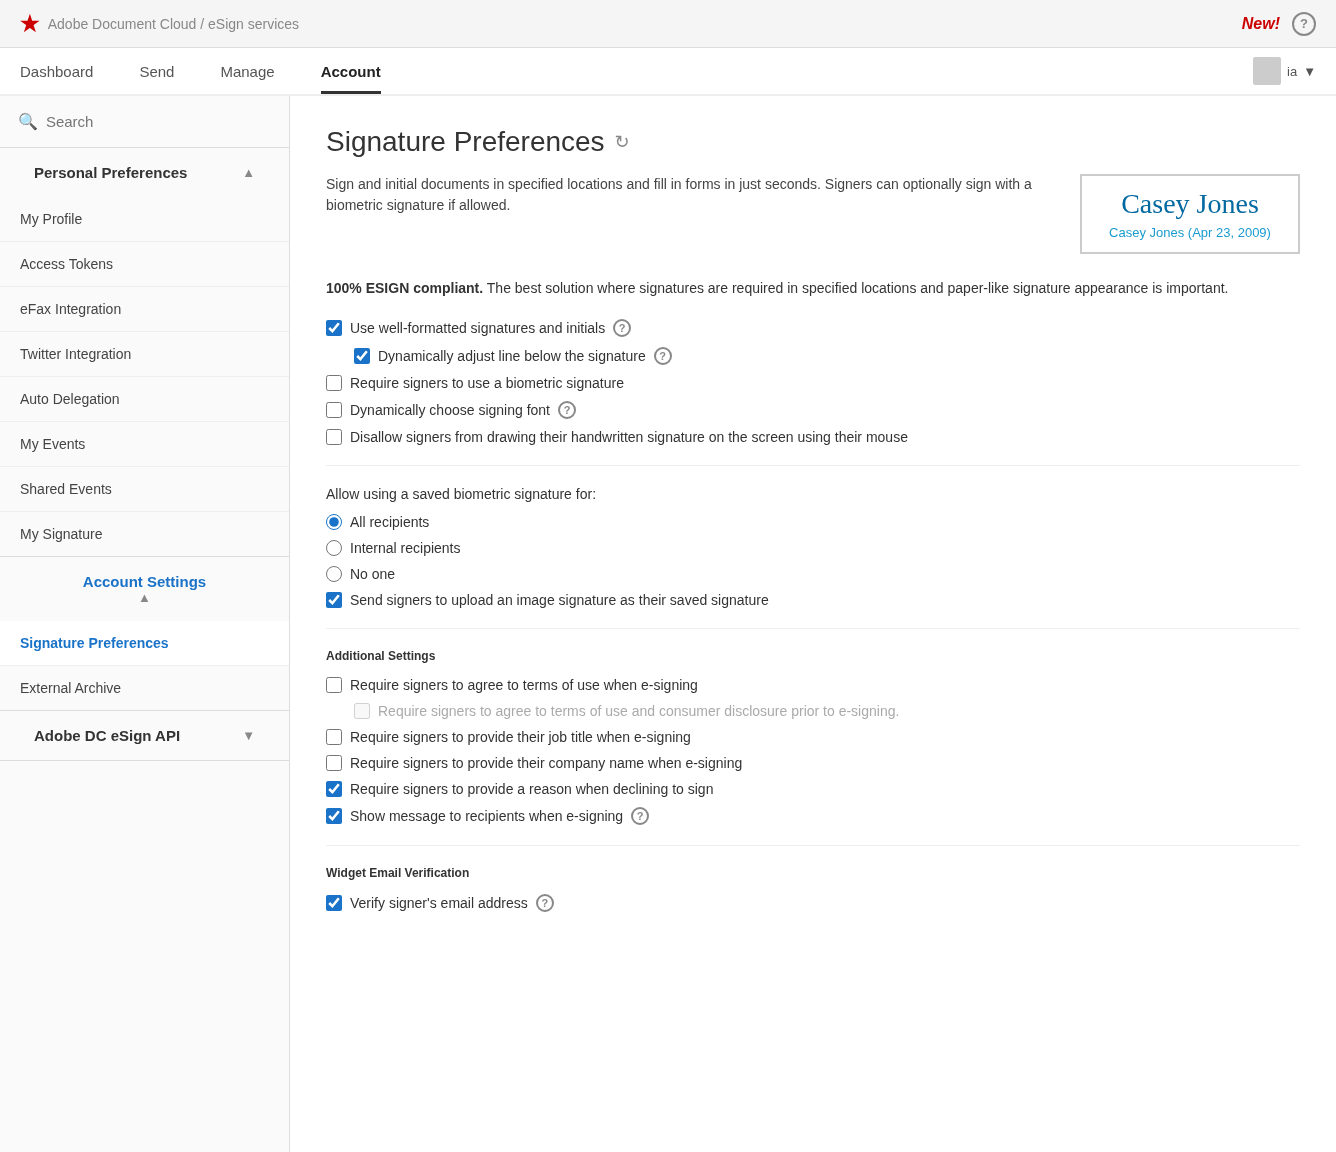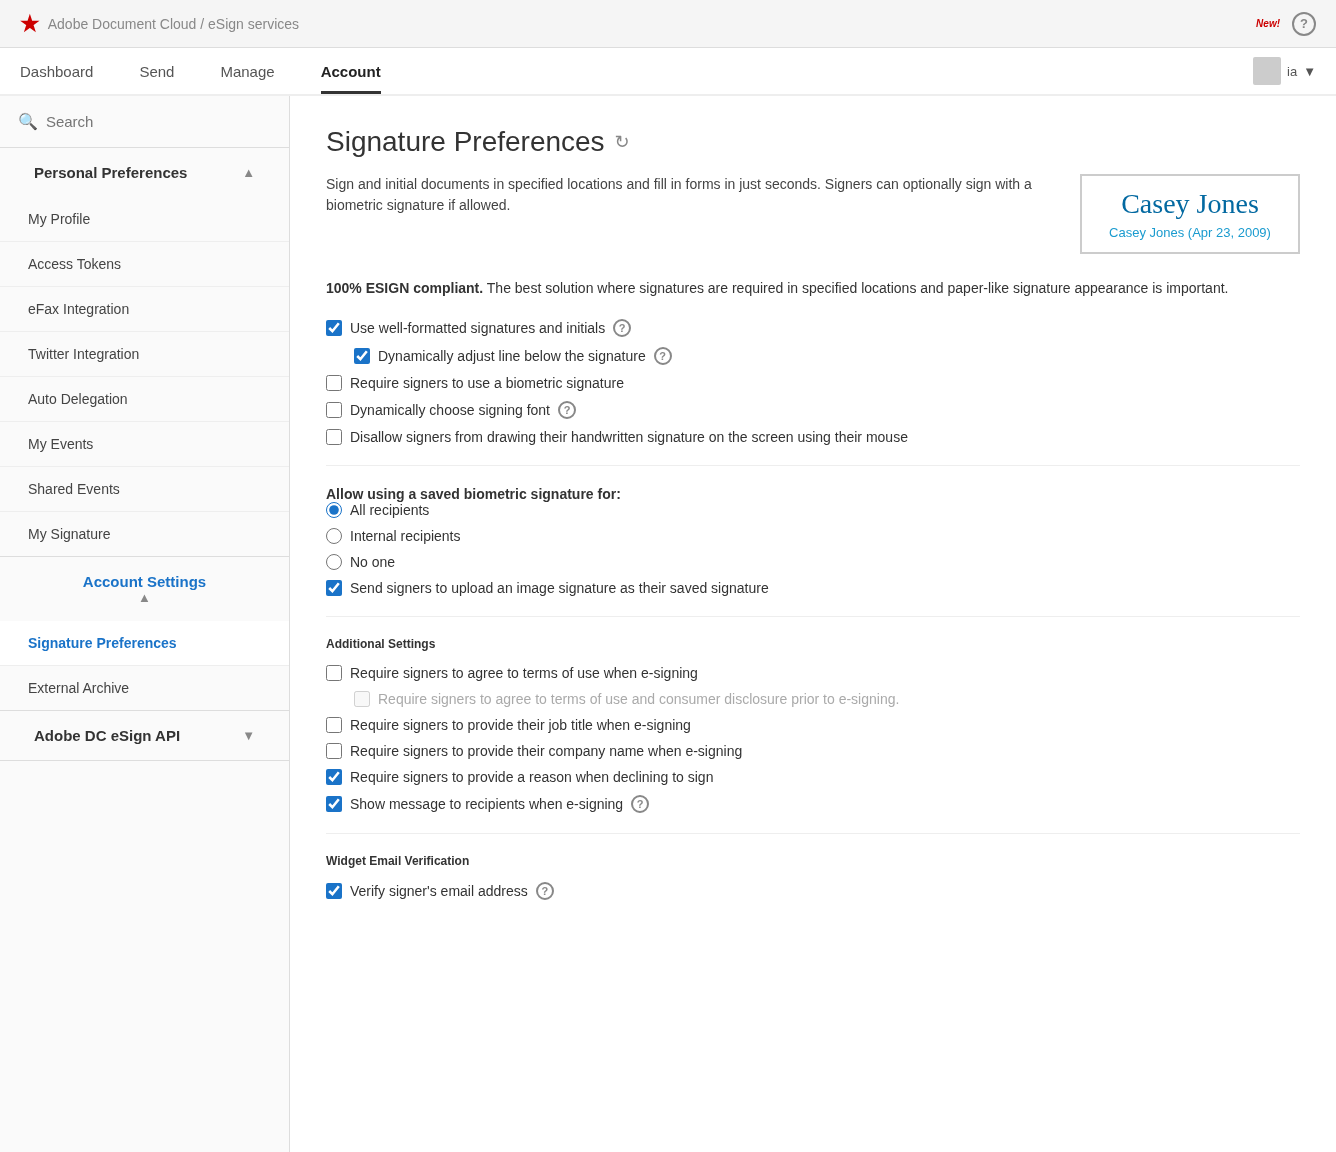--- a/index.html
+++ b/index.html
@@ -29,21 +29,21 @@
       font-size: 14px;
       color: #555;
     }
     .top-bar-brand span { color: #888; }
     .top-bar-right {
       display: flex;
       align-items: center;
       gap: 12px;
     }
     .new-badge {
-      font-size: 10px;
+      font-size: 16px;
       color: #cc0000;
       font-style: italic;
       font-weight: bold;
     }
     .help-icon {
       width: 24px; height: 24px;
       border: 2px solid #888;
       border-radius: 50%;
       display: flex; align-items: center; justify-content: center;
       color: #888;
@@ -142,21 +142,21 @@
     }
     .sidebar-section-header.active-section {
       color: #1a73c8;
       flex-direction: column;
     }
     .chevron {
       font-size: 13px;
       color: #888;
     }
     .sidebar-item {
-      padding: 14px 18px 14px 28px;
+      padding: 14px 18px 14px 20px;
       font-size: 14px;
       color: #444;
       cursor: pointer;
       border-bottom: 1px solid #eee;
     }
     .sidebar-item:last-child { border-bottom: none; }
     .sidebar-item.active {
       color: #1a73c8;
       font-weight: bold;
       background: #fff;
@@ -262,23 +262,23 @@
       font-weight: bold;
       cursor: pointer;
       flex-shrink: 0;
     }
 
     .biometric-section {
       margin: 20px 0;
     }
     .biometric-title {
       font-size: 14px;
-      font-weight: bold;
-      color: #333;
-      margin-bottom: 0;
+      font-weight: normal;
+      color: #333;
+      margin-bottom: 12px;
     }
     .radio-row {
       display: flex;
       align-items: center;
       gap: 8px;
       margin-bottom: 10px;
     }
     .radio-input {
       width: 16px; height: 16px;
       accent-color: #1a73c8;

